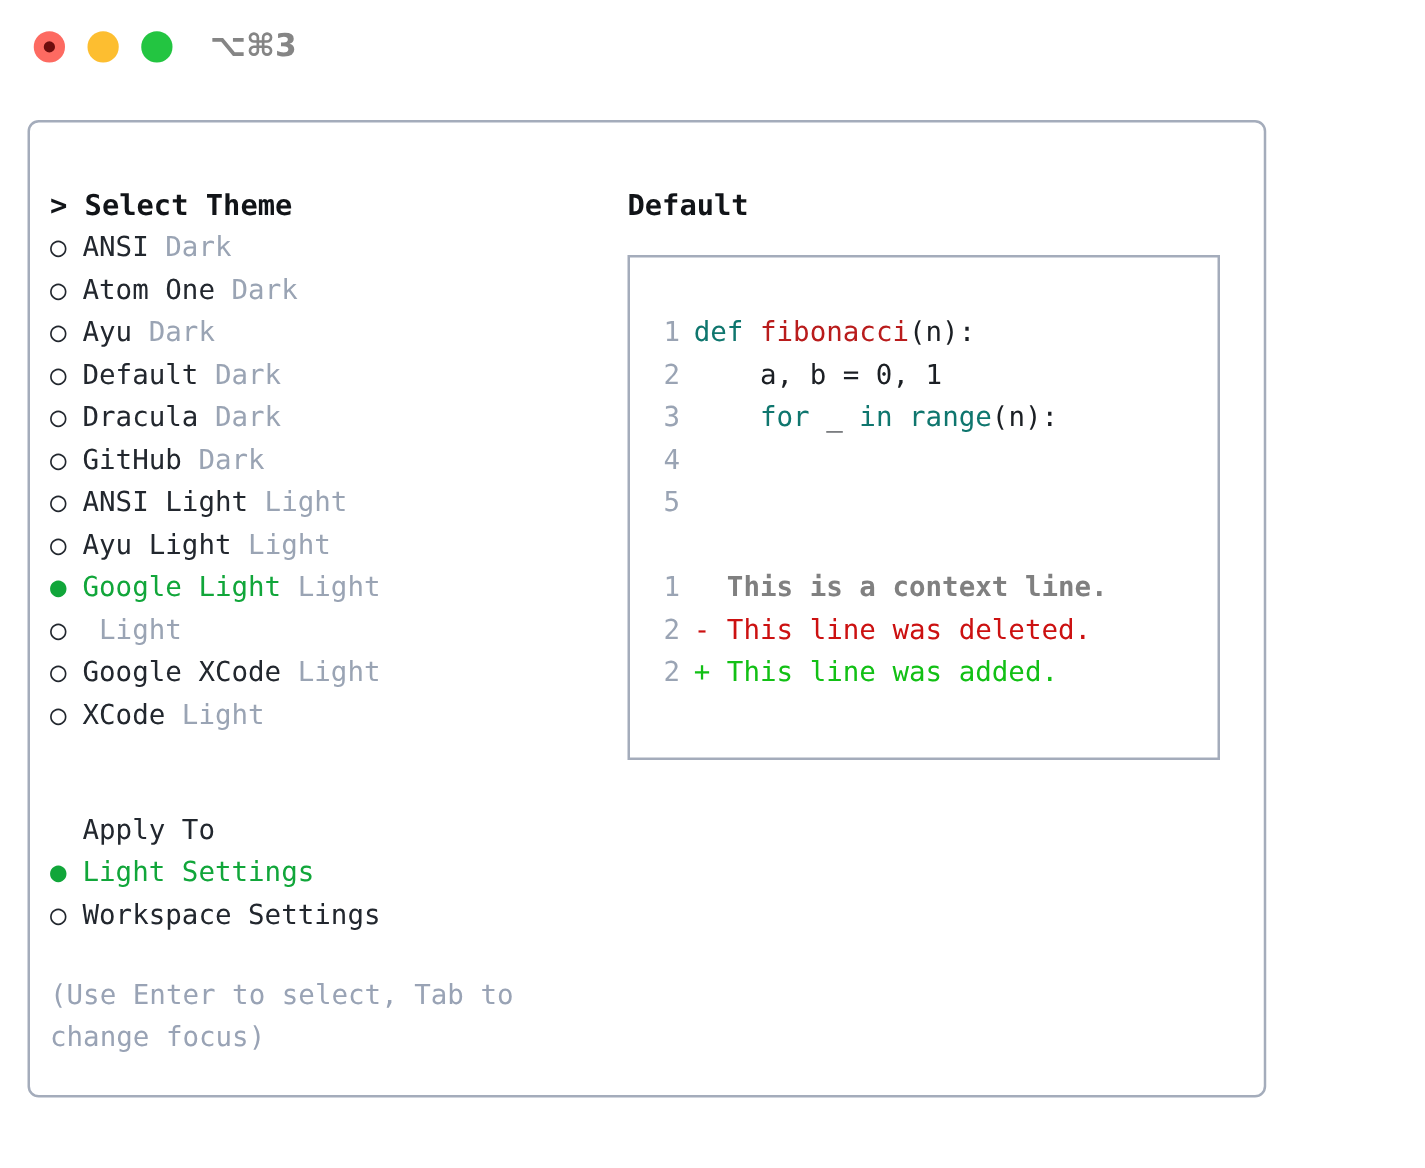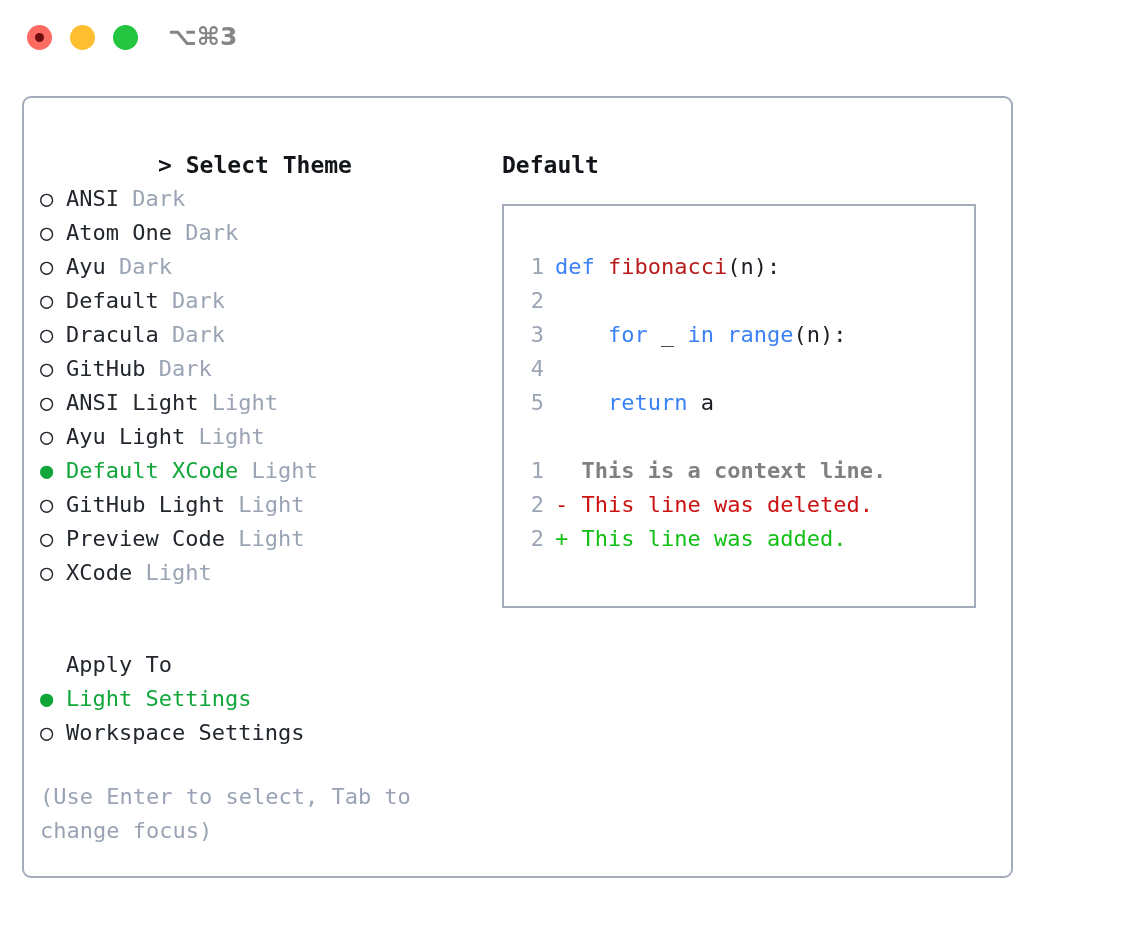--- a/index.html
+++ b/index.html
@@ -92,21 +92,20 @@
     top: 50px;
     width: 430px;
   }
 
   .section-head {
     font-size: 23px;
     font-weight: bold;
     color: #111418;
     line-height: 34px;
     white-space: pre;
-    text-align: center;
   }
 
   .opt-row {
     display: flex;
     align-items: baseline;
     line-height: 34px;
     height: 34px;
     font-size: 22px;
     white-space: pre;
   }
@@ -182,21 +181,21 @@
     height: 34px;
     white-space: pre;
   }
   .ln {
     width: 26px;
     flex: 0 0 26px;
     text-align: right;
     color: #9aa4b4;
     margin-right: 11px;
   }
-  .tok-kw   { color: #3b82f6; margin-top: 16px; }
+  .tok-kw   { color: #0f766e; margin-top: 16px; }
   .tok-fn   { color: #b91c1c; }
   .tok-plain{ color: #1b1f24; }
   .tok-ctx  { color: #808080; font-weight: bold; }
   .tok-del  { color: #cc1111; }
   .tok-add  { color: #12c015; }
   .blank-line { height: 34px; }
 </style>
 </head>
 <body>
 
@@ -219,23 +218,23 @@
 
       <div id="theme-list">
           <div class="opt-row"><span class="bullet">○</span><span class="opt-label">ANSI</span><span class="opt-tag"> Dark</span></div>
           <div class="opt-row"><span class="bullet">○</span><span class="opt-label">Atom One</span><span class="opt-tag"> Dark</span></div>
           <div class="opt-row"><span class="bullet">○</span><span class="opt-label">Ayu</span><span class="opt-tag"> Dark</span></div>
           <div class="opt-row"><span class="bullet">○</span><span class="opt-label">Default</span><span class="opt-tag"> Dark</span></div>
           <div class="opt-row"><span class="bullet">○</span><span class="opt-label">Dracula</span><span class="opt-tag"> Dark</span></div>
           <div class="opt-row"><span class="bullet">○</span><span class="opt-label">GitHub</span><span class="opt-tag"> Dark</span></div>
           <div class="opt-row"><span class="bullet">○</span><span class="opt-label">ANSI Light</span><span class="opt-tag"> Light</span></div>
           <div class="opt-row"><span class="bullet">○</span><span class="opt-label">Ayu Light</span><span class="opt-tag"> Light</span></div>
-          <div class="opt-row selected"><span class="bullet sel">●</span><span class="opt-label">Default XCode</span><span class="opt-tag"> Light</span></div>
-          <div class="opt-row"><span class="bullet">○</span><span class="opt-label">GitHub Light</span><span class="opt-tag"> Light</span></div>
-          <div class="opt-row"><span class="bullet">○</span><span class="opt-label">Preview Code</span><span class="opt-tag"> Light</span></div>
+          <div class="opt-row selected"><span class="bullet sel">●</span><span class="opt-label">Google Light</span><span class="opt-tag"> Light</span></div>
+          <div class="opt-row"><span class="bullet">○</span><span class="opt-tag"> Light</span></div>
+          <div class="opt-row"><span class="bullet">○</span><span class="opt-label">Google XCode</span><span class="opt-tag"> Light</span></div>
           <div class="opt-row"><span class="bullet">○</span><span class="opt-label">XCode</span><span class="opt-tag"> Light</span></div>
         </div>
 
       <div class="spacer-row"></div>
 
       <div class="apply-head">Apply To</div>
 
       <div id="apply-list">
           <div class="opt-row selected"><span class="bullet sel">●</span><span class="opt-label">Light Settings</span></div>
           <div class="opt-row"><span class="bullet">○</span><span class="opt-label">Workspace Settings</span></div>
@@ -244,24 +243,24 @@
       <div class="hint">(Use Enter to select, Tab to change focus)</div>
     </div>
 
     <div class="right-col">
       <div class="preview-title">Default</div>
 
       <div class="preview-box">
         <div class="code-area">
           <div id="code-sample">
               <div class="code-line"><span class="ln">1</span><span><span class="tok-kw">def </span><span class="tok-fn">fibonacci</span><span class="tok-plain">(n):</span></span></div>
-              <div class="code-line"><span class="ln">2</span></div>
+              <div class="code-line"><span class="ln">2</span><span><span class="tok-plain">    a, b = 0, 1</span></span></div>
               <div class="code-line"><span class="ln">3</span><span><span class="tok-plain">    </span><span class="tok-kw">for</span><span class="tok-plain"> _ </span><span class="tok-kw">in</span><span class="tok-plain"> </span><span class="tok-kw">range</span><span class="tok-plain">(n):</span></span></div>
               <div class="code-line"><span class="ln">4</span></div>
-              <div class="code-line"><span class="ln">5</span><span><span class="tok-plain">    </span><span class="tok-kw">return</span><span class="tok-plain"> a</span></span></div>
+              <div class="code-line"><span class="ln">5</span></div>
             </div>
           <div class="blank-line"></div>
           <div id="diff-sample">
               <div class="code-line"><span class="ln">1</span><span class="tok-ctx">  This is a context line.</span></div>
               <div class="code-line"><span class="ln">2</span><span class="tok-del">- This line was deleted.</span></div>
               <div class="code-line"><span class="ln">2</span><span class="tok-add">+ This line was added.</span></div>
             </div>
         </div>
       </div>
     </div>

